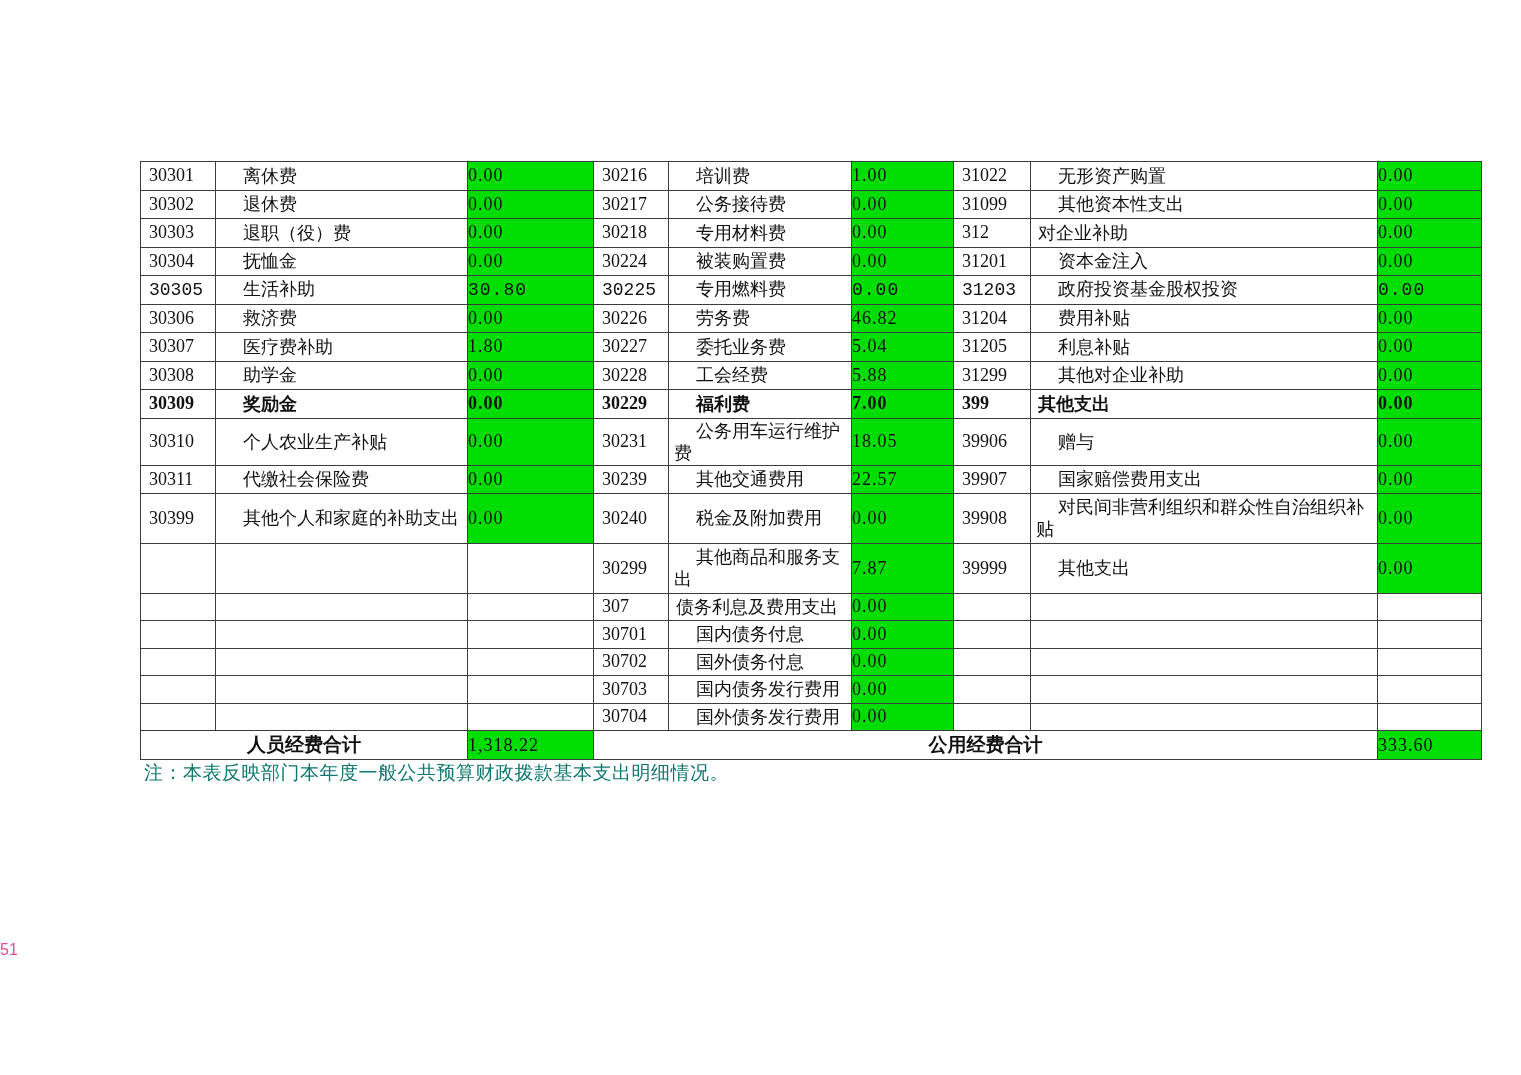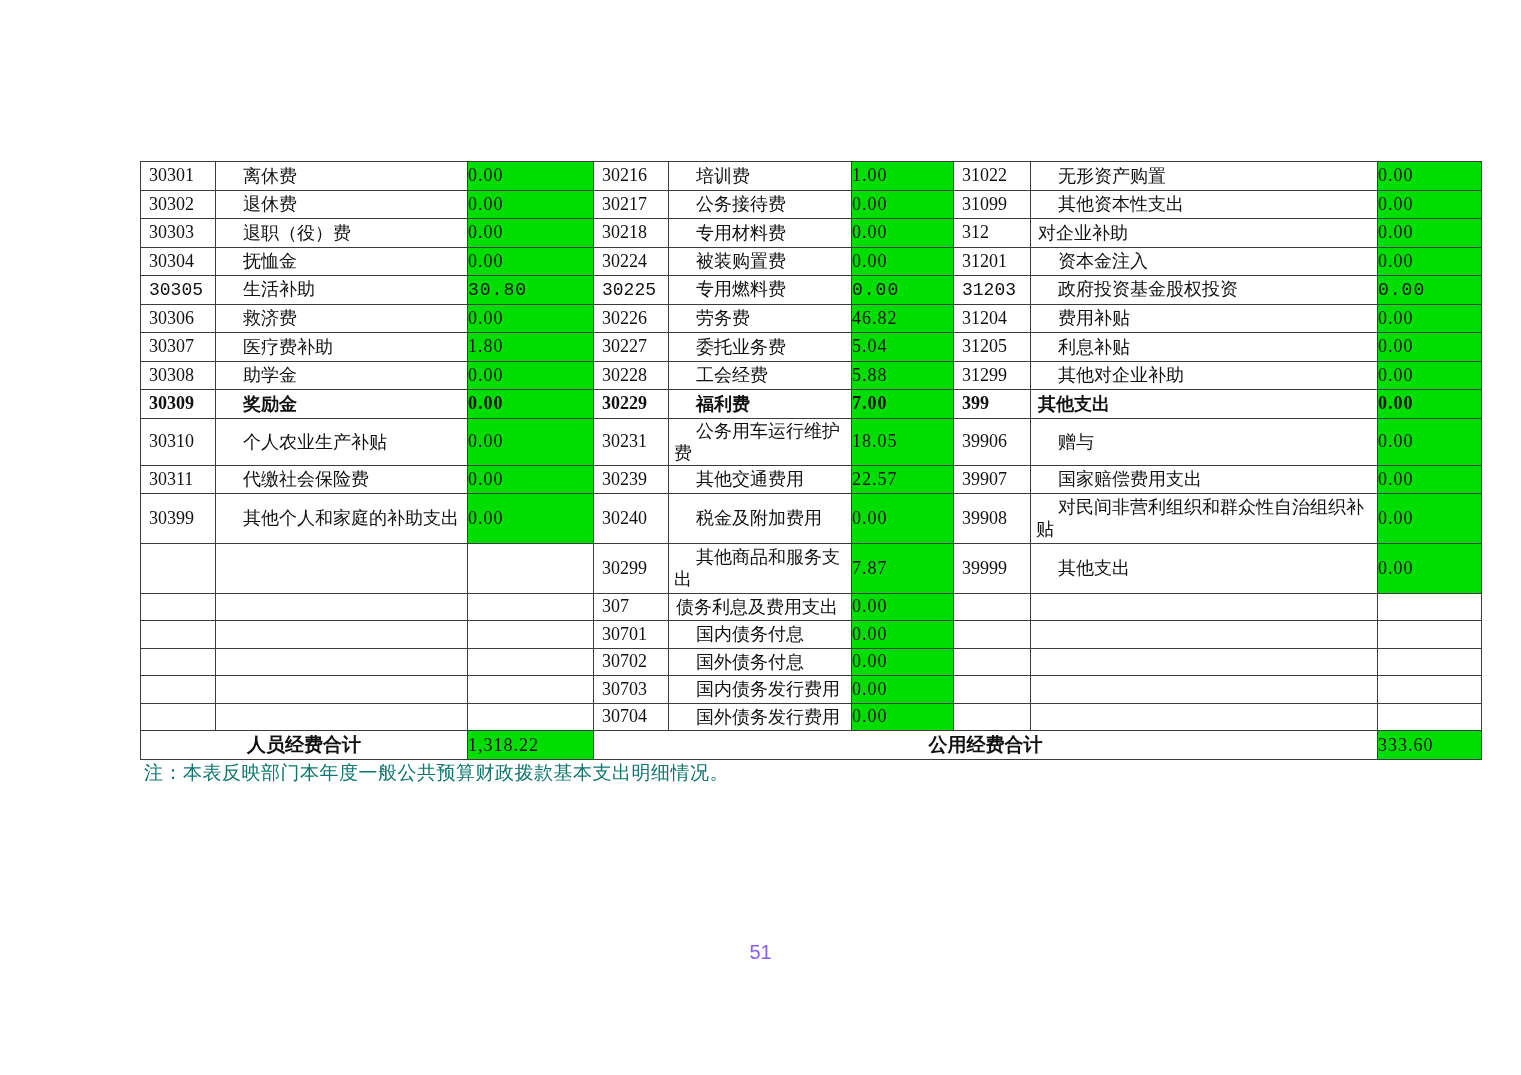--- a/index.html
+++ b/index.html
@@ -23,22 +23,22 @@
   td.name.category{text-indent:2px;}
   td.val{text-align:left;padding-right:15px;letter-spacing:1px;}
   td.green{background:var(--hl,#00dd00);}
   td.total-label{font-weight:bold;text-align:center;font-size:19px;}
   td.total-val{font-weight:normal;}
   .note{
     position:absolute;left:144px;top:760px;
     font-size:19px;color:#0f766e;letter-spacing:0.5px;
   }
   .pageno{
-    position:absolute;left:0;top:941px;width:100%;text-align:center;
-    font-size:20px;color:#8b5cf6;
+    position:absolute;left:0;top:941px;width:100%;text-align:left;
+    font-size:16px;color:#ec4899;
     font-family:"Liberation Sans","DejaVu Sans",sans-serif;
   }
 </style>
 </head>
 <body>
 
 <div class="page">
 
   <table class="budget">
     <colgroup>

